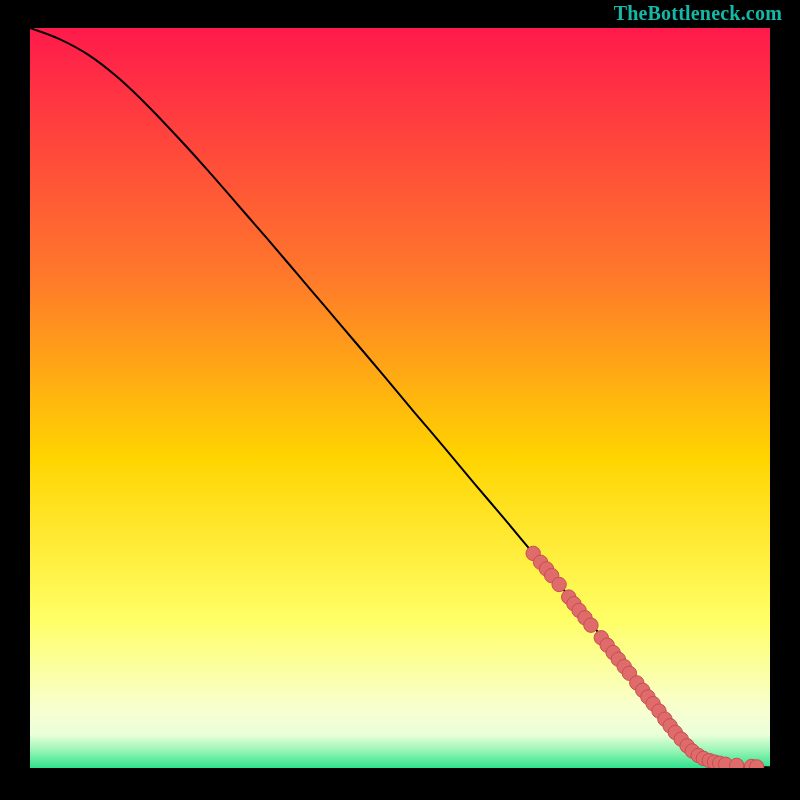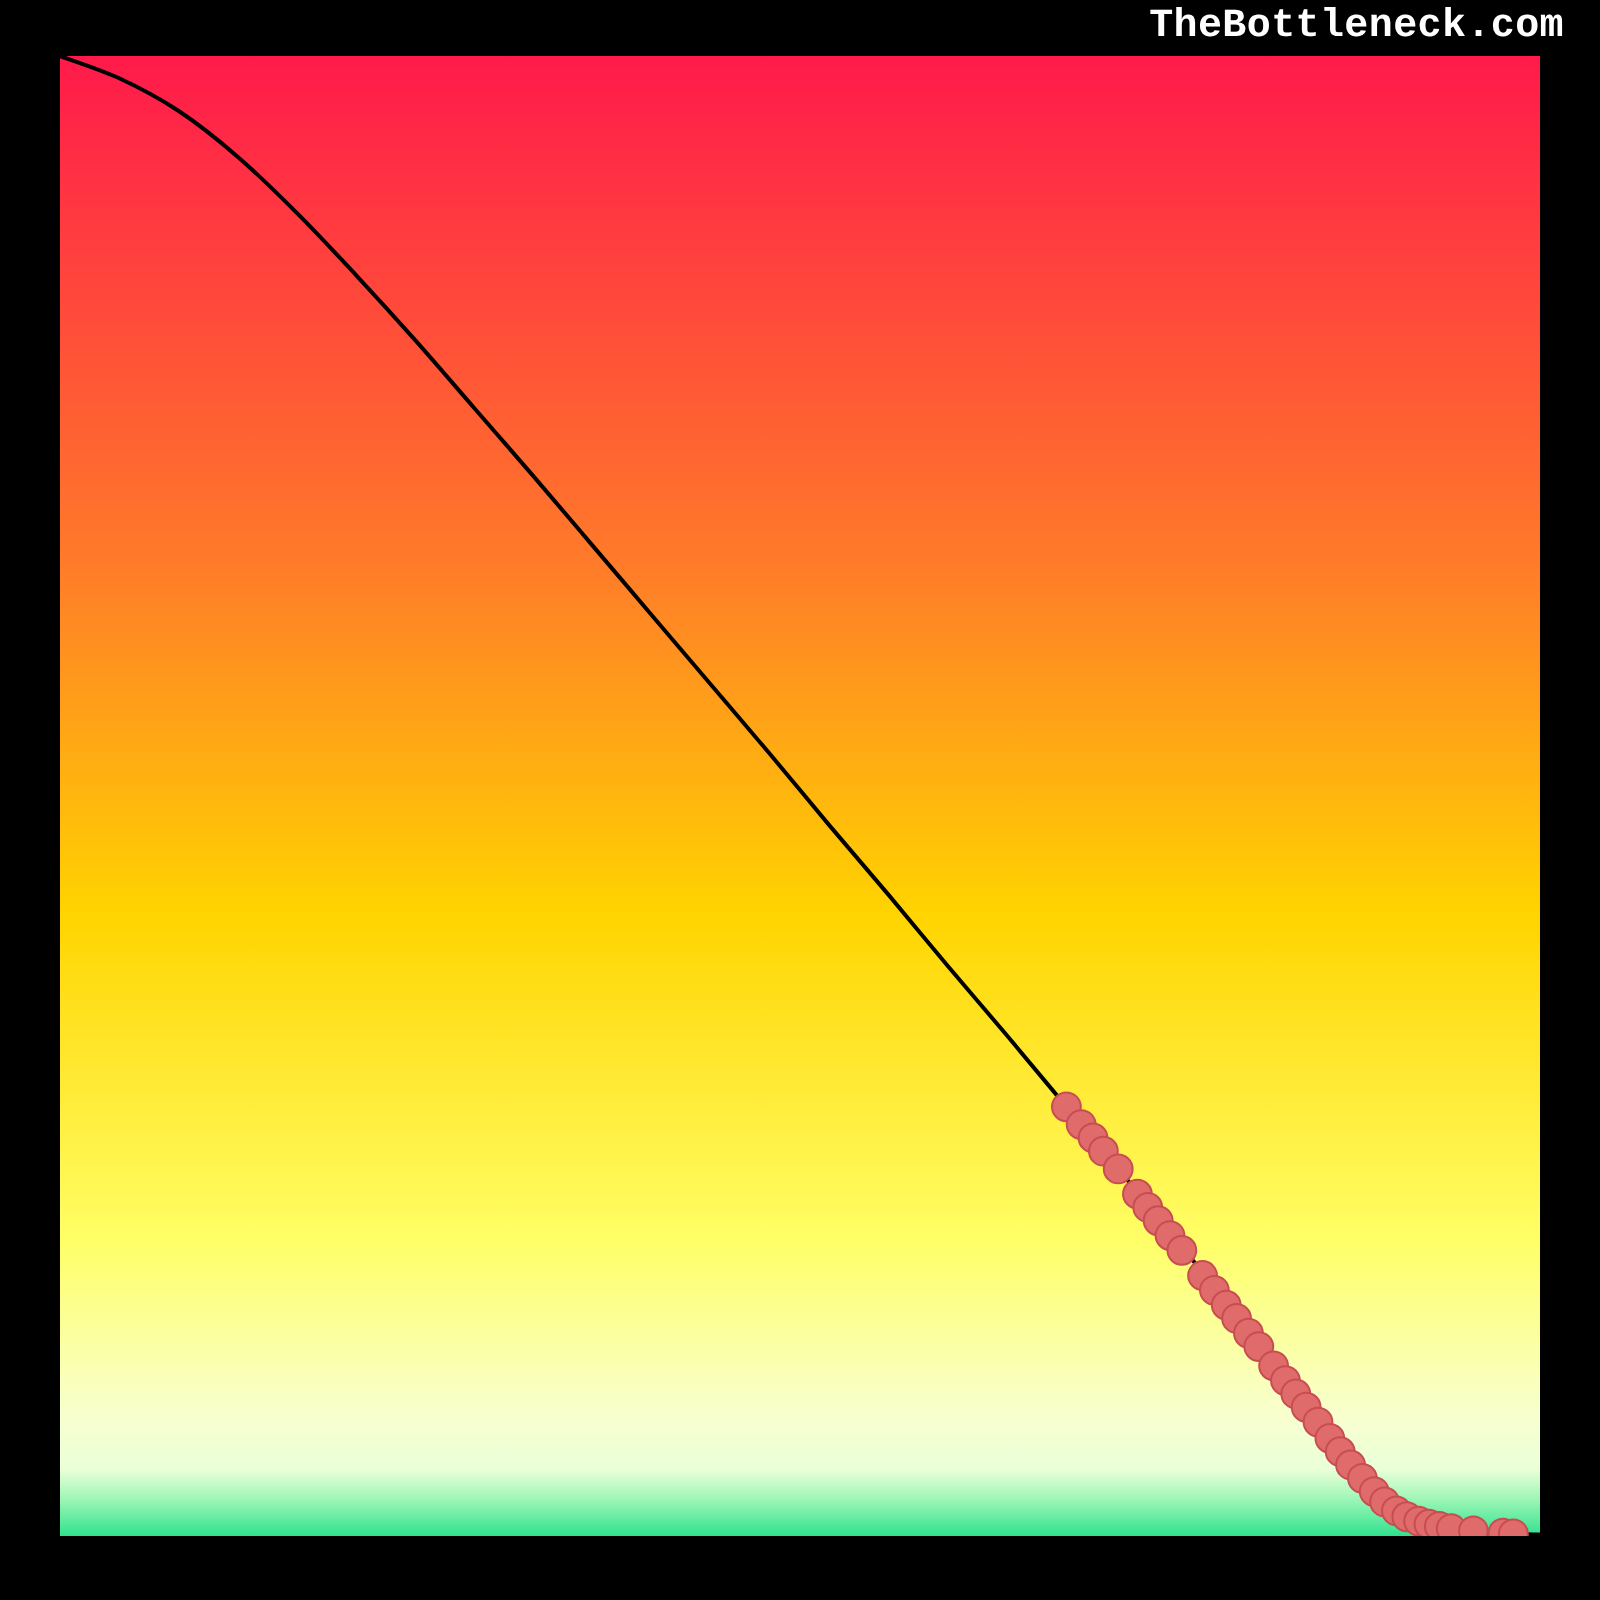--- a/index.html
+++ b/index.html
@@ -2,24 +2,24 @@
 <html><head>
 <meta charset="utf-8">
 <style>
   * { margin: 0; padding: 0; box-sizing: border-box; }
   html, body { width: 800px; height: 800px; background: #000; overflow: hidden; }
   .wrap { position: relative; width: 800px; height: 800px; }
   .attribution {
     position: absolute;
     top: 2px;
     right: 18px;
-    font-family: Liberation Mono, monospace;
+    font-family: Liberation Serif, serif;
     font-size: 20px;
     font-weight: bold;
-    color: #ffffff;
+    color: #14b8a6;
     letter-spacing: 0.2px;
     margin-left: 48px;
   }
   .plot {
     position: absolute;
     left: 30px;
     top: 28px;
     width: 740px;
     height: 740px;
   }

